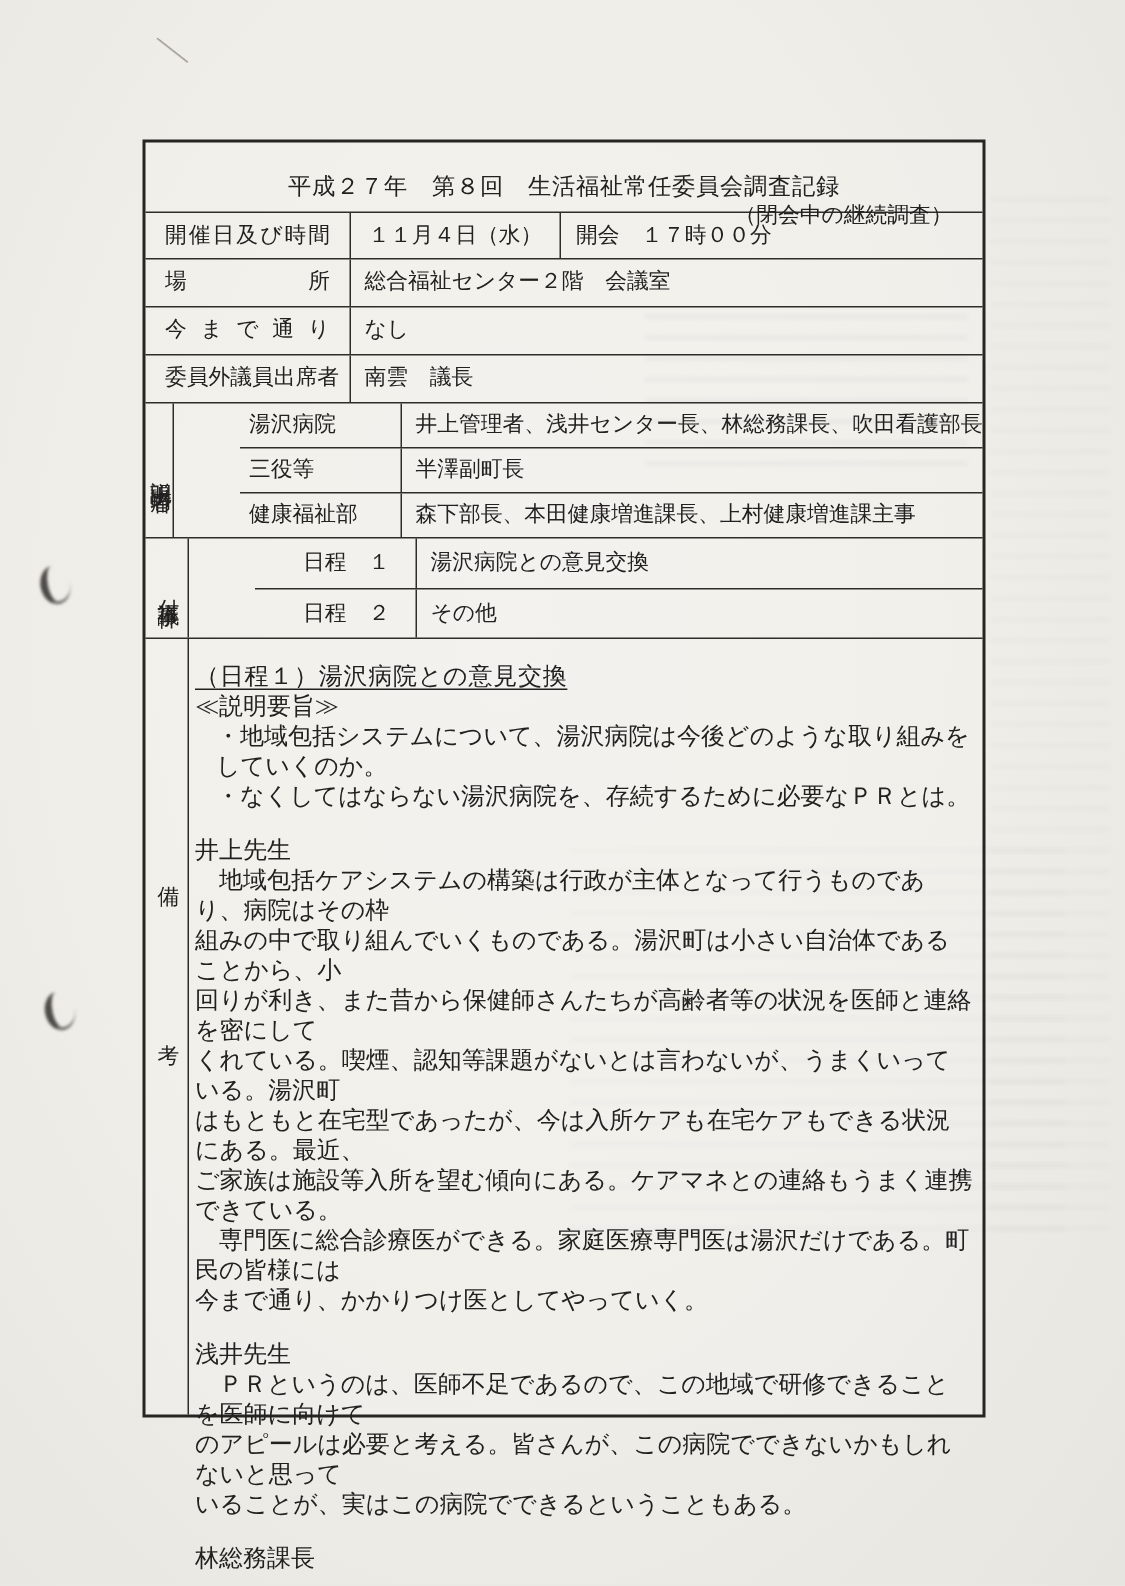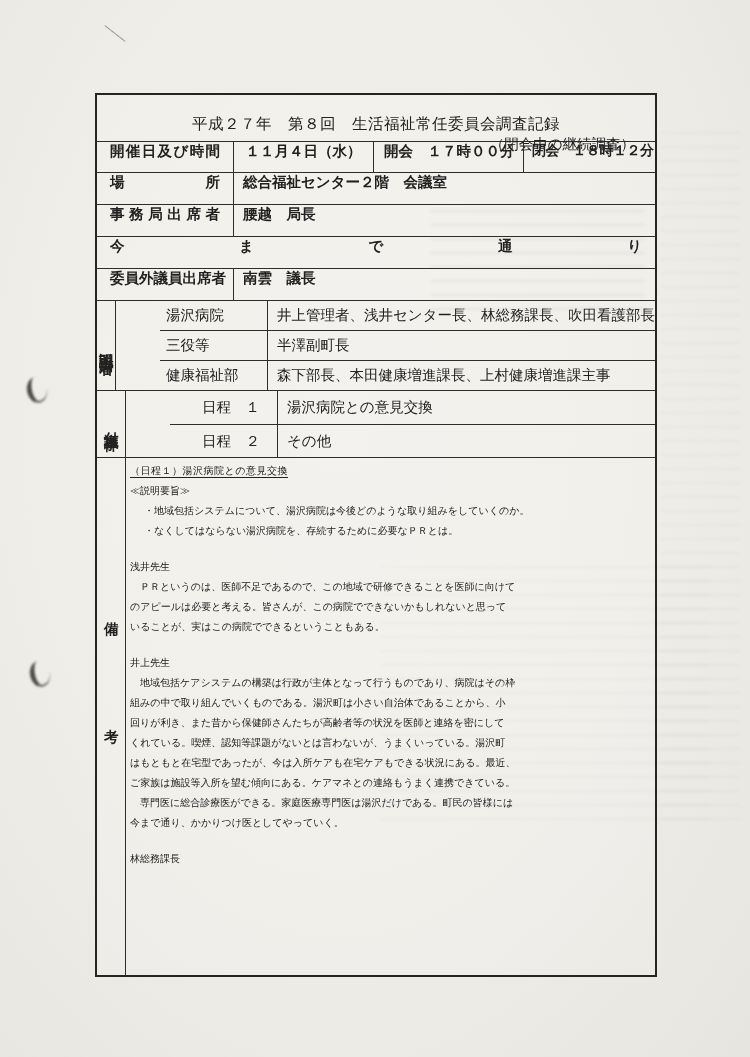--- a/index.html
+++ b/index.html
@@ -32,21 +32,21 @@
 
   
   .doc{
     position:absolute;left:95px;top:93px;width:558px;
     border:2px solid #262522;background:rgba(255,255,255,0.12);
     font-size:14.5px;line-height:1.25;
   }
   .row{display:flex;border-bottom:1px solid #2e2d2a;box-sizing:border-box;}
   .row:last-child{border-bottom:none;}
   .cell{box-sizing:border-box;border-right:1px solid #2e2d2a;
-    display:flex;align-items:flex-start;white-space:nowrap;font-weight:bold;}
+    display:flex;align-items:center;white-space:nowrap;}
   .cell:last-child{border-right:none;flex:1;}
   .c-label{width:137px;padding:0 13px;}
   .jlabel{display:block;width:100%;text-align:justify;text-align-last:justify;}
   .c-value{padding-left:9px;}
   
   .r-title{height:47px;display:block;border-bottom:1px solid #2e2d2a;}
   .t1{text-align:center;font-size:15.5px;padding-top:20px;letter-spacing:.5px;}
   .t2{text-align:right;font-size:14.5px;padding-right:20px;margin-top:1px;}
   
   .r-dt{height:31px;}
@@ -64,21 +64,21 @@
   .c-org{width:108px;padding-left:6px;box-sizing:border-box;
     border-right:1px solid #2e2d2a;display:flex;align-items:center;white-space:nowrap;}
   .c-members{flex:1;display:flex;align-items:center;padding-left:9px;white-space:nowrap;text-align:center;}
   .r-explain{height:90px;}
   .r-agenda{height:67px;}
   .c-agno{padding-left:32px;}
   
   .r-remarks{height:517px;}
   .r-remarks .vlabel{letter-spacing:106px;}
   .remarks-body{flex:1;padding:3px 6px 0 4px;display:block;
-    font-size:10px;line-height:20px;white-space:normal;}
+    font-size:16px;line-height:20px;white-space:normal;margin-top:12px;}
   .rem-heading{text-decoration:underline;text-underline-offset:3px;
     letter-spacing:.5px;}
   .lines{white-space:pre-line;}
   .summary-items{padding-left:14px;}
   .section{margin-top:16px;}
 </style>
 </head>
 <body>
 
 <div class="page">
@@ -95,41 +95,35 @@
       <div class="t1">平成２７年　第８回　生活福祉常任委員会調査記録</div>
       <div class="t2">（閉会中の継続調査）</div>
     </div>
 
     <div class="row r-dt">
       <div class="cell c-label">
         <span class="jlabel">開催日及び時間</span>
       </div>
       <div class="cell c-date">１１月４日（水）</div>
       <div class="cell c-open">開会　１７時００分</div>
-      <div class="cell c-close">閉会　１８時１２分</div>
     </div>
 
     <div class="row r-std">
       <div class="cell c-label">
         <span class="jlabel">場所</span>
       </div>
       <div class="cell c-value">総合福祉センター２階　会議室</div>
     </div>
 
+
     <div class="row r-std">
       <div class="cell c-label">
-        <span class="jlabel">事務局出席者</span>
-      </div>
-      <div class="cell c-value">腰越　局長</div>
-    </div>
-
-    <div class="row r-std">
-      <div class="cell c-label">
         <span class="jlabel">今まで通り</span>
       </div>
+      <div class="cell c-value">なし</div>
     </div>
 
     <div class="row r-std">
       <div class="cell c-label">
         <span class="jlabel">委員外議員出席者</span>
       </div>
       <div class="cell c-value">南雲　議長</div>
     </div>
 
     <div class="row r-explain">
@@ -170,41 +164,41 @@
 
     <div class="row r-remarks">
       <div class="cell c-glabel">
         <span class="vlabel">備考</span>
       </div>
       <div class="remarks-body">
         <div class="rem-heading">（日程１）湯沢病院との意見交換</div>
         <div>≪説明要旨≫</div>
         <div class="lines summary-items">・地域包括システムについて、湯沢病院は今後どのような取り組みをしていくのか。
 ・なくしてはならない湯沢病院を、存続するために必要なＰＲとは。</div>
-
-        <div class="section">
-          <div>浅井先生</div>
-          <div class="lines">　ＰＲというのは、医師不足であるので、この地域で研修できることを医師に向けて
-のアピールは必要と考える。皆さんが、この病院でできないかもしれないと思って
-いることが、実はこの病院でできるということもある。</div>
-        </div>
 
         <div class="section">
           <div>井上先生</div>
           <div class="lines">　地域包括ケアシステムの構築は行政が主体となって行うものであり、病院はその枠
 組みの中で取り組んでいくものである。湯沢町は小さい自治体であることから、小
 回りが利き、また昔から保健師さんたちが高齢者等の状況を医師と連絡を密にして
 くれている。喫煙、認知等課題がないとは言わないが、うまくいっている。湯沢町
 はもともと在宅型であったが、今は入所ケアも在宅ケアもできる状況にある。最近、
 ご家族は施設等入所を望む傾向にある。ケアマネとの連絡もうまく連携できている。
 　専門医に総合診療医ができる。家庭医療専門医は湯沢だけである。町民の皆様には
 今まで通り、かかりつけ医としてやっていく。</div>
         </div>
 
         <div class="section">
+          <div>浅井先生</div>
+          <div class="lines">　ＰＲというのは、医師不足であるので、この地域で研修できることを医師に向けて
+のアピールは必要と考える。皆さんが、この病院でできないかもしれないと思って
+いることが、実はこの病院でできるということもある。</div>
+        </div>
+
+        <div class="section">
           <div>林総務課長</div>
 
         </div>
       </div>
     </div>
 
   </div>
 </div>
 
 </body></html>

